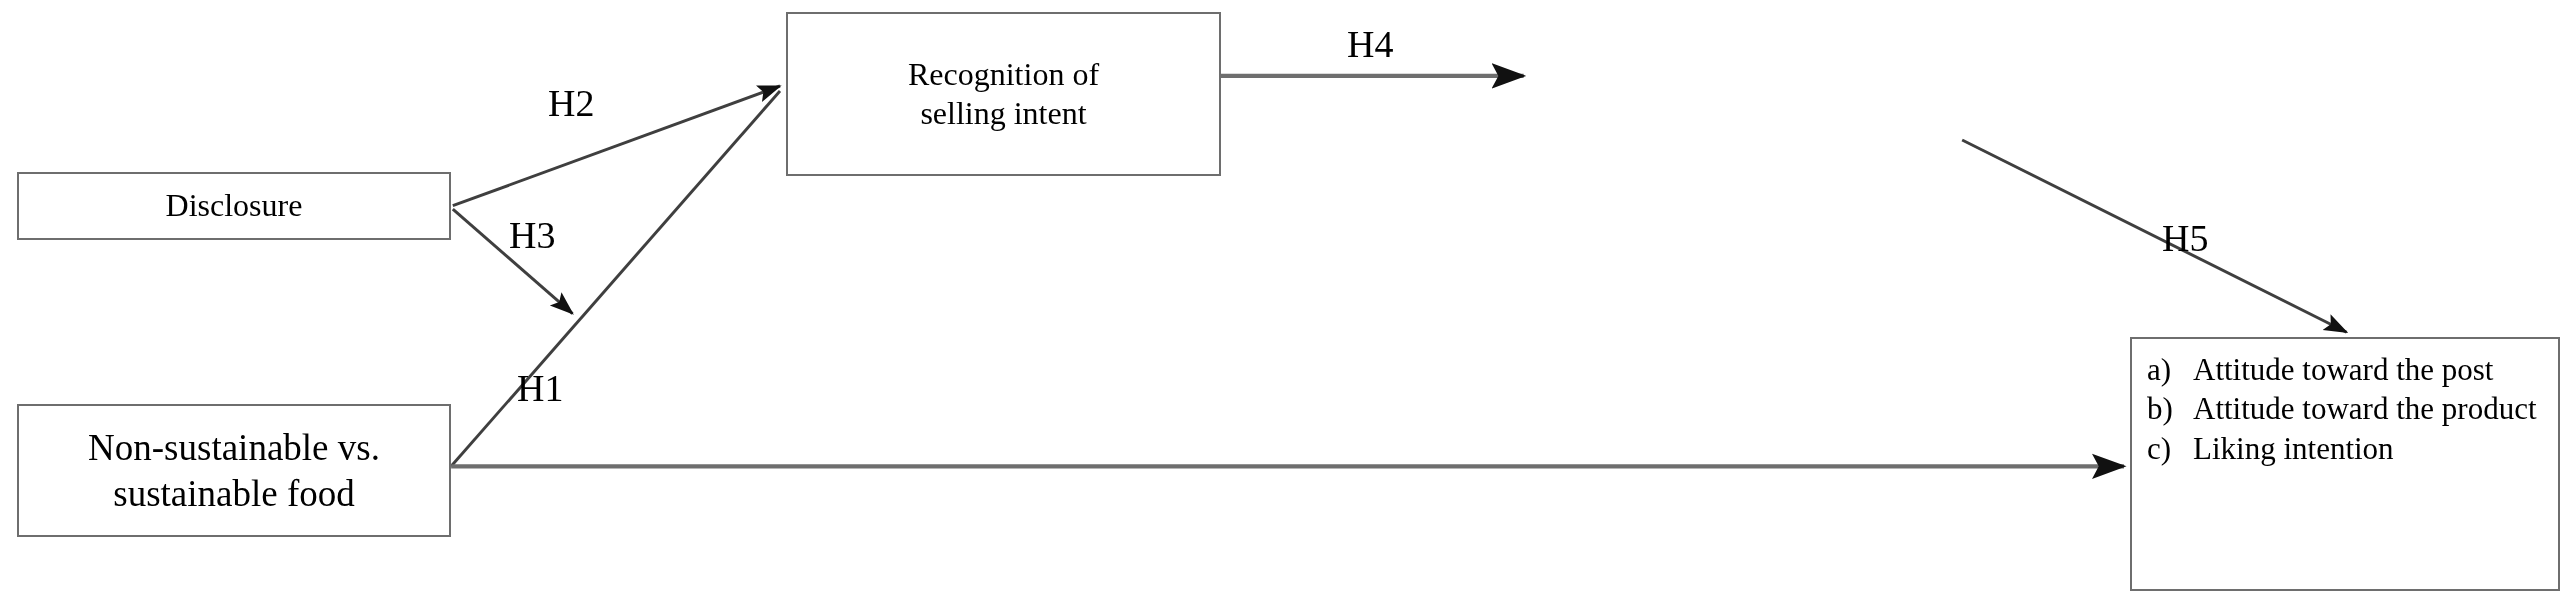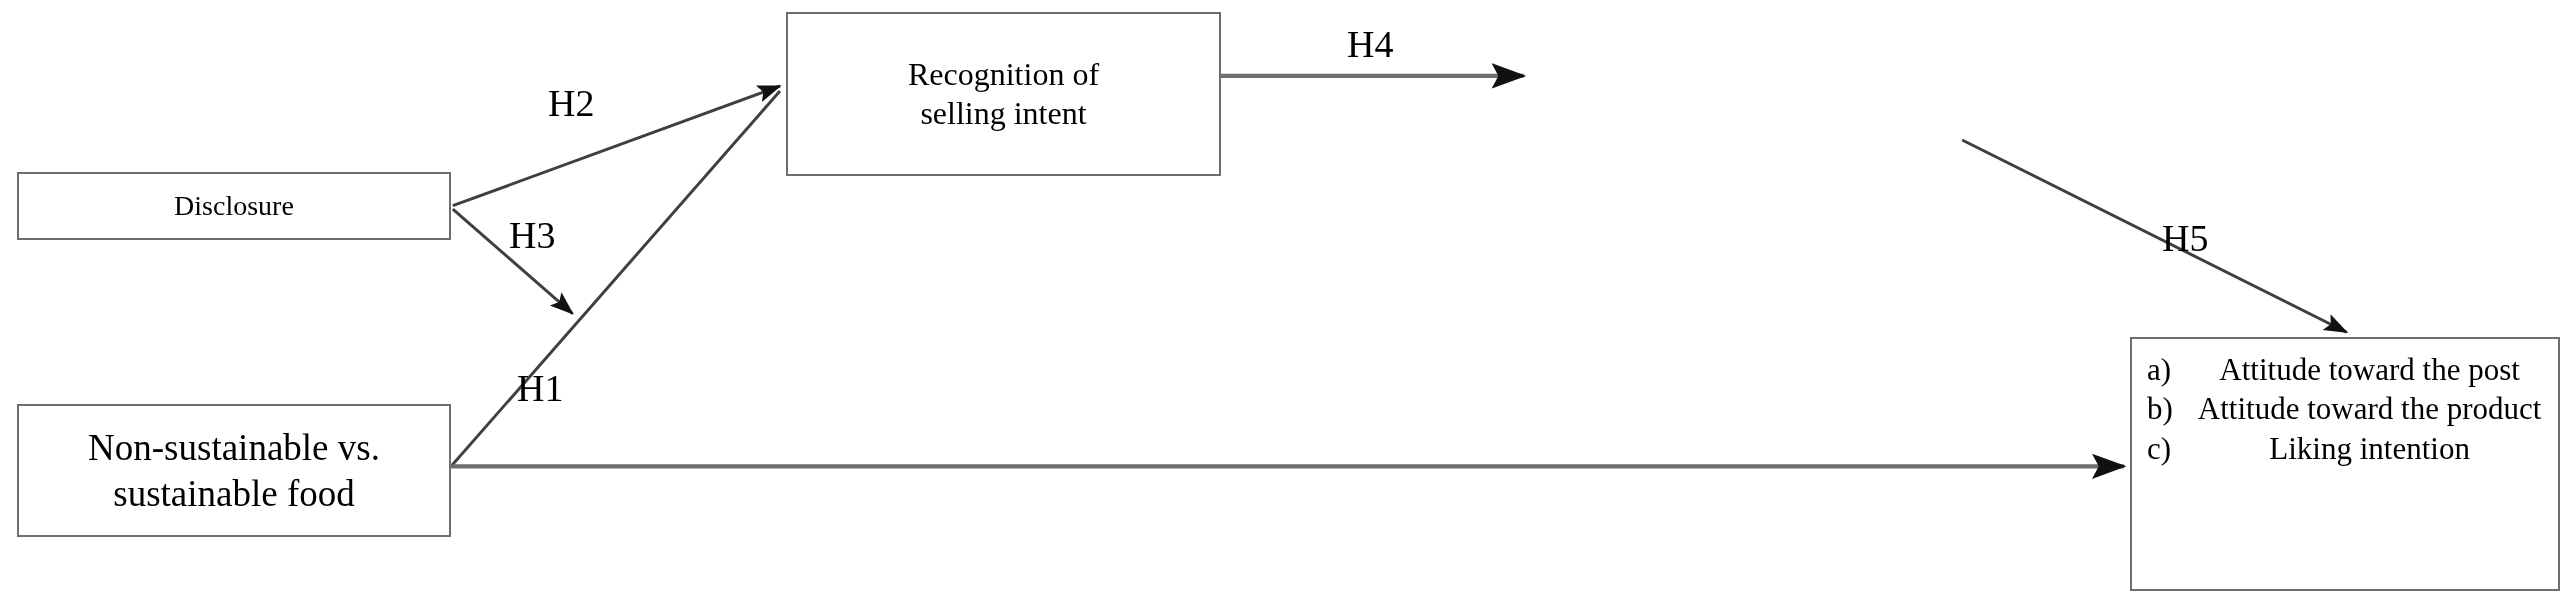--- a/index.html
+++ b/index.html
@@ -40,21 +40,21 @@
   }
   .node-label {
     display: block;
     padding: 0 8.4px;
     white-space: pre-line;
   }
 
   
   #node-disclosure {
     left: 17px;  top: 172px;  width: 434px;  height: 68px;
-    font-size: 28px;
+    font-size: 32px;
   }
   #node-recognition {
     left: 786px; top: 11.8px;   width: 435px;  height: 164px;
     font-size: 32px;
   }
   #node-source-credibility {
     left: 1529px; top: 11.8px;  width: 435px;  height: 128px;
     font-size: 32px;
   }
   #node-food {
@@ -78,21 +78,21 @@
     text-align: center;
     margin-bottom: 1.7px;
   }
   .outcome-marker {
     flex: 0 0 auto;
     width: 46px;
     text-align: left;
   }
   .outcome-text {
     flex: 1 1 auto;
-    text-align: center;
+    text-align: left;
     line-height: 1.2;
   }
 
   
   .edge-label {
     position: absolute;
     font-size: 38px;
     line-height: 1;
     white-space: nowrap;
     z-index: 4;

